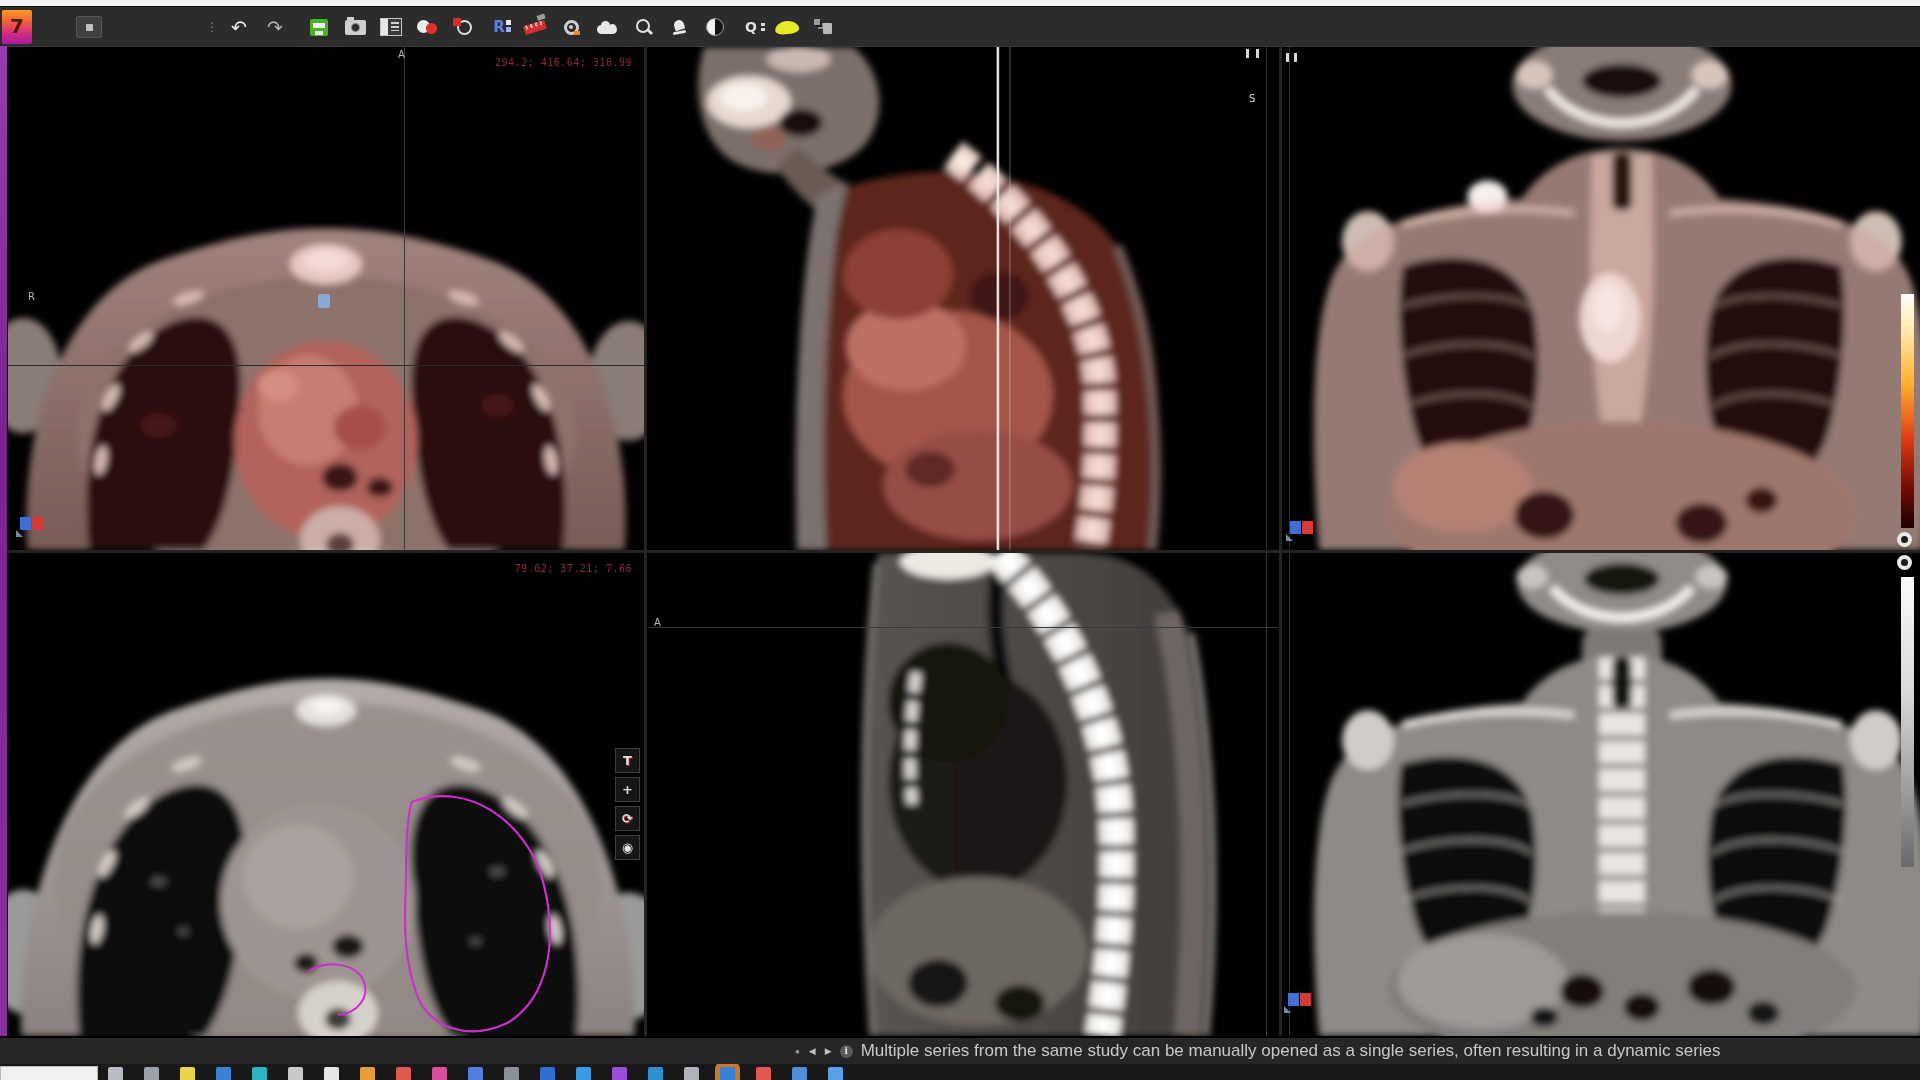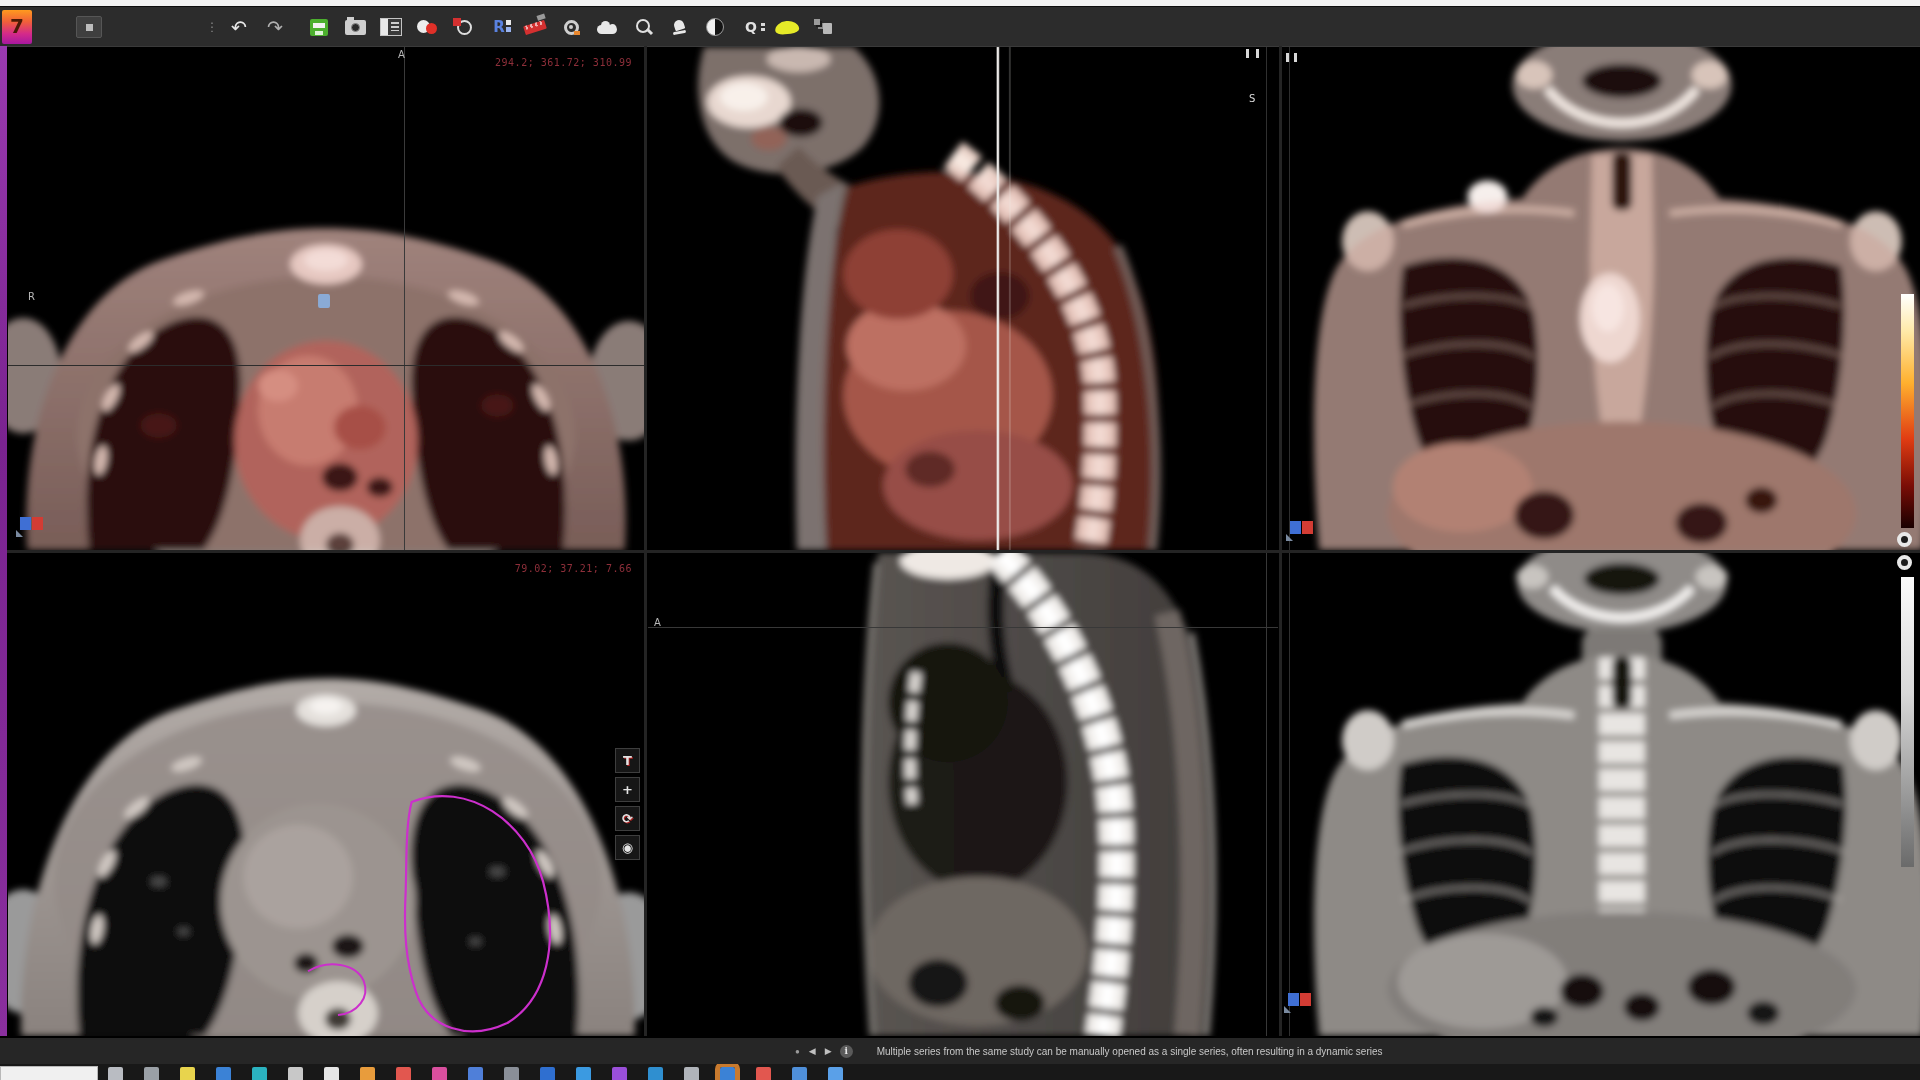--- a/index.html
+++ b/index.html
@@ -97,21 +97,21 @@
   .graybar{position:absolute;left:1901px;top:531px;width:13px;height:290px;
      background:linear-gradient(180deg,#fafafa 0%,#d8d8d8 40%,#9a9a9a 75%,#6a6a6a 100%);}
   
   .statusbar{position:absolute;top:1038px;left:0;right:0;height:26px;background:#262626;
      display:flex;align-items:center;color:#c4c4c4;}
   .statusbar .nav{margin-left:795px;display:flex;align-items:center;gap:9px;}
   .statusbar .dot{color:#9a9a9a;font-size:8px;}
   .statusbar .arr{color:#c0c0c0;font-size:9px;background:none;border:0;padding:0;cursor:pointer;}
   .statusbar .info{width:13px;height:13px;border-radius:50%;background:#5a5a5a;color:#e8e8e8;
      font:bold 9px "DejaVu Serif",serif;text-align:center;line-height:13px;margin-left:8px;}
-  .statusbar .msg{margin-left:24px;font-size:10px;color:#c8c8c8;}
+  .statusbar .msg{margin-left:8px;font-size:17px;color:#c8c8c8;}
   
   .taskbar{position:absolute;top:1064px;left:0;right:0;height:16px;background:#181818;overflow:hidden;}
   .searchbox{position:absolute;left:0;top:2px;width:96px;height:14px;background:#f0f0f0;border:1px solid #b8b8b8;}
   .tkicons{position:absolute;left:108px;top:3px;display:flex;gap:21px;}
   .tki{width:15px;height:15px;border-radius:2px;position:relative;cursor:pointer;}
   .tki.active{outline:5px solid #c87a2e;outline-offset:0;background-clip:padding-box;}
 </style>
 </head>
 <body>
 
@@ -222,21 +222,21 @@
             <ellipse cx="456" cy="252" rx="16" ry="6" transform="rotate(18 456 252)"></ellipse>
           </g>
           <path d="M18,505 C10,380 55,250 150,215 C220,190 270,182 318,182 C366,182 416,190 486,215 C581,250 626,380 618,505 Z" fill="#c0392b" opacity=".12"></path>
         </g>
         <rect x="310" y="248" width="12" height="14" rx="2" fill="#8ab4e8" opacity=".85"></rect>
       </svg>
       <div class="vline" style="left:396px"></div>
       <div class="hline" style="top:318px"></div>
       <div class="marker" style="left:390px;top:2px">A</div>
       <div class="marker" style="left:20px;top:244px">R</div>
-      <div class="coords">294.2; 361.72; 310.99</div>
+      <div class="coords">294.2; 416.64; 310.99</div>
       <div class="fchip" style="left:8px;top:470px">
         <span class="b"></span>
         <span class="r"></span>
         <span class="t"></span>
       </div>
     </div>
 
     <div class="vp" style="left:648px;top:1px;width:630px;height:503px">
       <svg width="630" height="503" viewBox="0 0 630 505">
         <defs>

